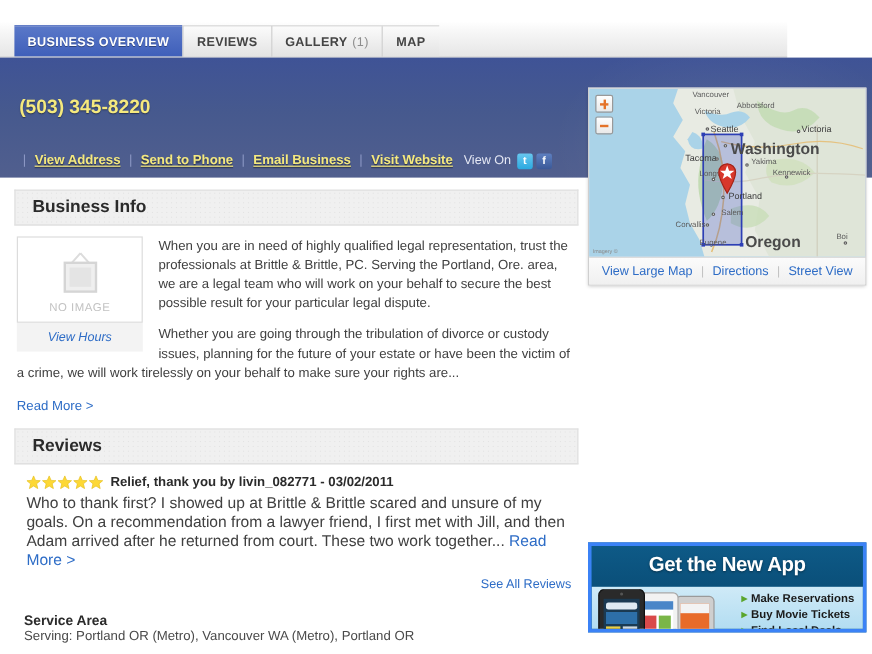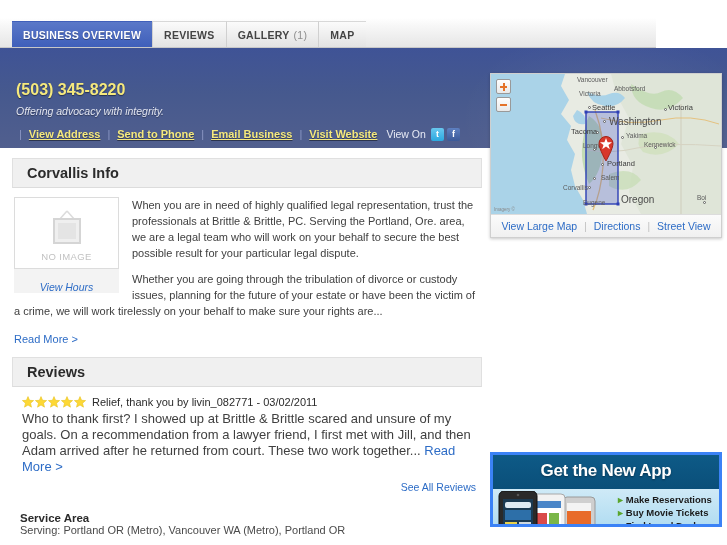--- a/index.html
+++ b/index.html
@@ -105,21 +105,21 @@
   }
   .map-btn i {
     position: absolute; background: #e4732a;
   }
   .map-btn .h { left: 3px; top: 6px; width: 7px; height: 2px; }
   .map-btn .v { left: 6px; top: 3px; width: 2px; height: 8px; }
   .mlabel {
     position: absolute; font-size: 6.5px; color: #5a5a5a;
     font-family: "Liberation Sans", sans-serif; white-space: nowrap; z-index: 4;
   }
-  .mlabel.big { font-size: 10px; font-weight: normal; color: #4a4a4a; }
+  .mlabel.big { font-size: 13px; font-weight: bold; color: #4a4a4a; }
   .mlabel.mid { font-size: 7.5px; color: #3c3c3c; }
   .mdot {
     position: absolute; width: 3px; height: 3px; border-radius: 50%;
     border: 1px solid #60605f; background: #fff; z-index: 4;
   }
   .marker { position: absolute; z-index: 7; }
   .map-copy { position:absolute; left:3px; bottom:2px; font-size:4.5px; color:#888; z-index:5; }
   .maplinks {
     position: absolute; left: 0; bottom: 0; width: 230px; height: 23px;
     background: linear-gradient(to bottom,#fbfbfb,#f0f0f0);
@@ -150,33 +150,33 @@
     width: 105px; height: 72px; border: 1px solid #dcdcdc; background: #fff;
     position: relative;
   }
   .frame-ic { position:absolute; left:50%; top:10px; transform:translateX(-50%); }
   .noimg-txt {
     position: absolute; left: 0; right: 0; bottom: 6px; text-align: center;
     font-size: 9.5px; color: #c2c2c2; letter-spacing: .4px;
   }
   .viewhours {
     width: 105px; height: 24px; background: #f3f3f3;
-    display: flex; align-items: flex-end; justify-content: center;
+    display: flex; align-items: center; justify-content: center;
     font-size: 10.5px; font-style: italic; color: #2d6cc6; cursor: pointer;
   }
   .bi p {
     font-size: 11px; color: #404040; line-height: 16px; margin-bottom: 10px;
   }
   .readmore { font-size: 11px; color: #2d6cc6; cursor: pointer; clear: both; display:inline-block; }
 
   
   .rev-head { display: flex; align-items: center; margin-bottom: 3px; padding-left: 8px;}
   .stars { display: flex; margin-right: 5px; }
   .star { width: 12px; height: 12px; margin-right: 1px; }
-  .rev-title { font-size: 11px; font-weight: normal; color: #2b2b2b; }
+  .rev-title { font-size: 11px; font-weight: bold; color: #2b2b2b; }
   .rev-body { font-size: 13px; color: #404040; line-height: 16px; padding-left: 8px;}
   .rev-body a { color: #2d6cc6; cursor: pointer; }
   .seeall {
     text-align: right; padding-right: 4px; padding-top: 6px;
     font-size: 10.5px; color: #2d6cc6; cursor: pointer;
   }
 
   
   .det { padding-left: 8px; }
   .det h3 { font-size: 11.5px; font-weight: bold; color: #2b2b2b; margin-bottom: 0; }
@@ -227,21 +227,20 @@
         <span class="count">(1)</span>
       </div>
       <div class="tab">
         <span>MAP</span>
       </div>
     </div>
   </div>
 
   <div class="bizhead">
     <div class="biz-phone">(503) 345-8220</div>
-    <div class="biz-tag">Offering advocacy with integrity.</div>
 
     <div class="biz-links">
       <span class="sep">|</span>
       <a>View Address</a>
       <span class="sep">|</span>
       <a>Send to Phone</a>
       <span class="sep">|</span>
       <a>Email Business</a>
       <span class="sep">|</span>
       <a>Visit Website</a>
@@ -331,21 +330,21 @@
       <a>Directions</a>
       <span class="s">|</span>
       <a>Street View</a>
     </div>
   </div>
 
   <div class="left">
 
     <div class="panel">
       <div class="panel-head">
-        <h2>Corvallis Info</h2>
+        <h2>Business Info</h2>
       </div>
       <div class="panel-body bi">
         <div class="thumbcol">
           <div class="noimg">
             <svg class="frame-ic" width="50" height="46" viewBox="0 0 50 46">
               <path d="M25,3 L17,12 M25,3 L33,12" stroke="#dcdcdc" stroke-width="1.6" fill="none"></path>
               <rect x="12" y="11" width="26" height="24" fill="#efefef" stroke="#d5d5d5" stroke-width="2"></rect>
               <rect x="16" y="15" width="18" height="16" fill="#e4e4e4"></rect>
             </svg>
             <div class="noimg-txt">NO IMAGE</div>

